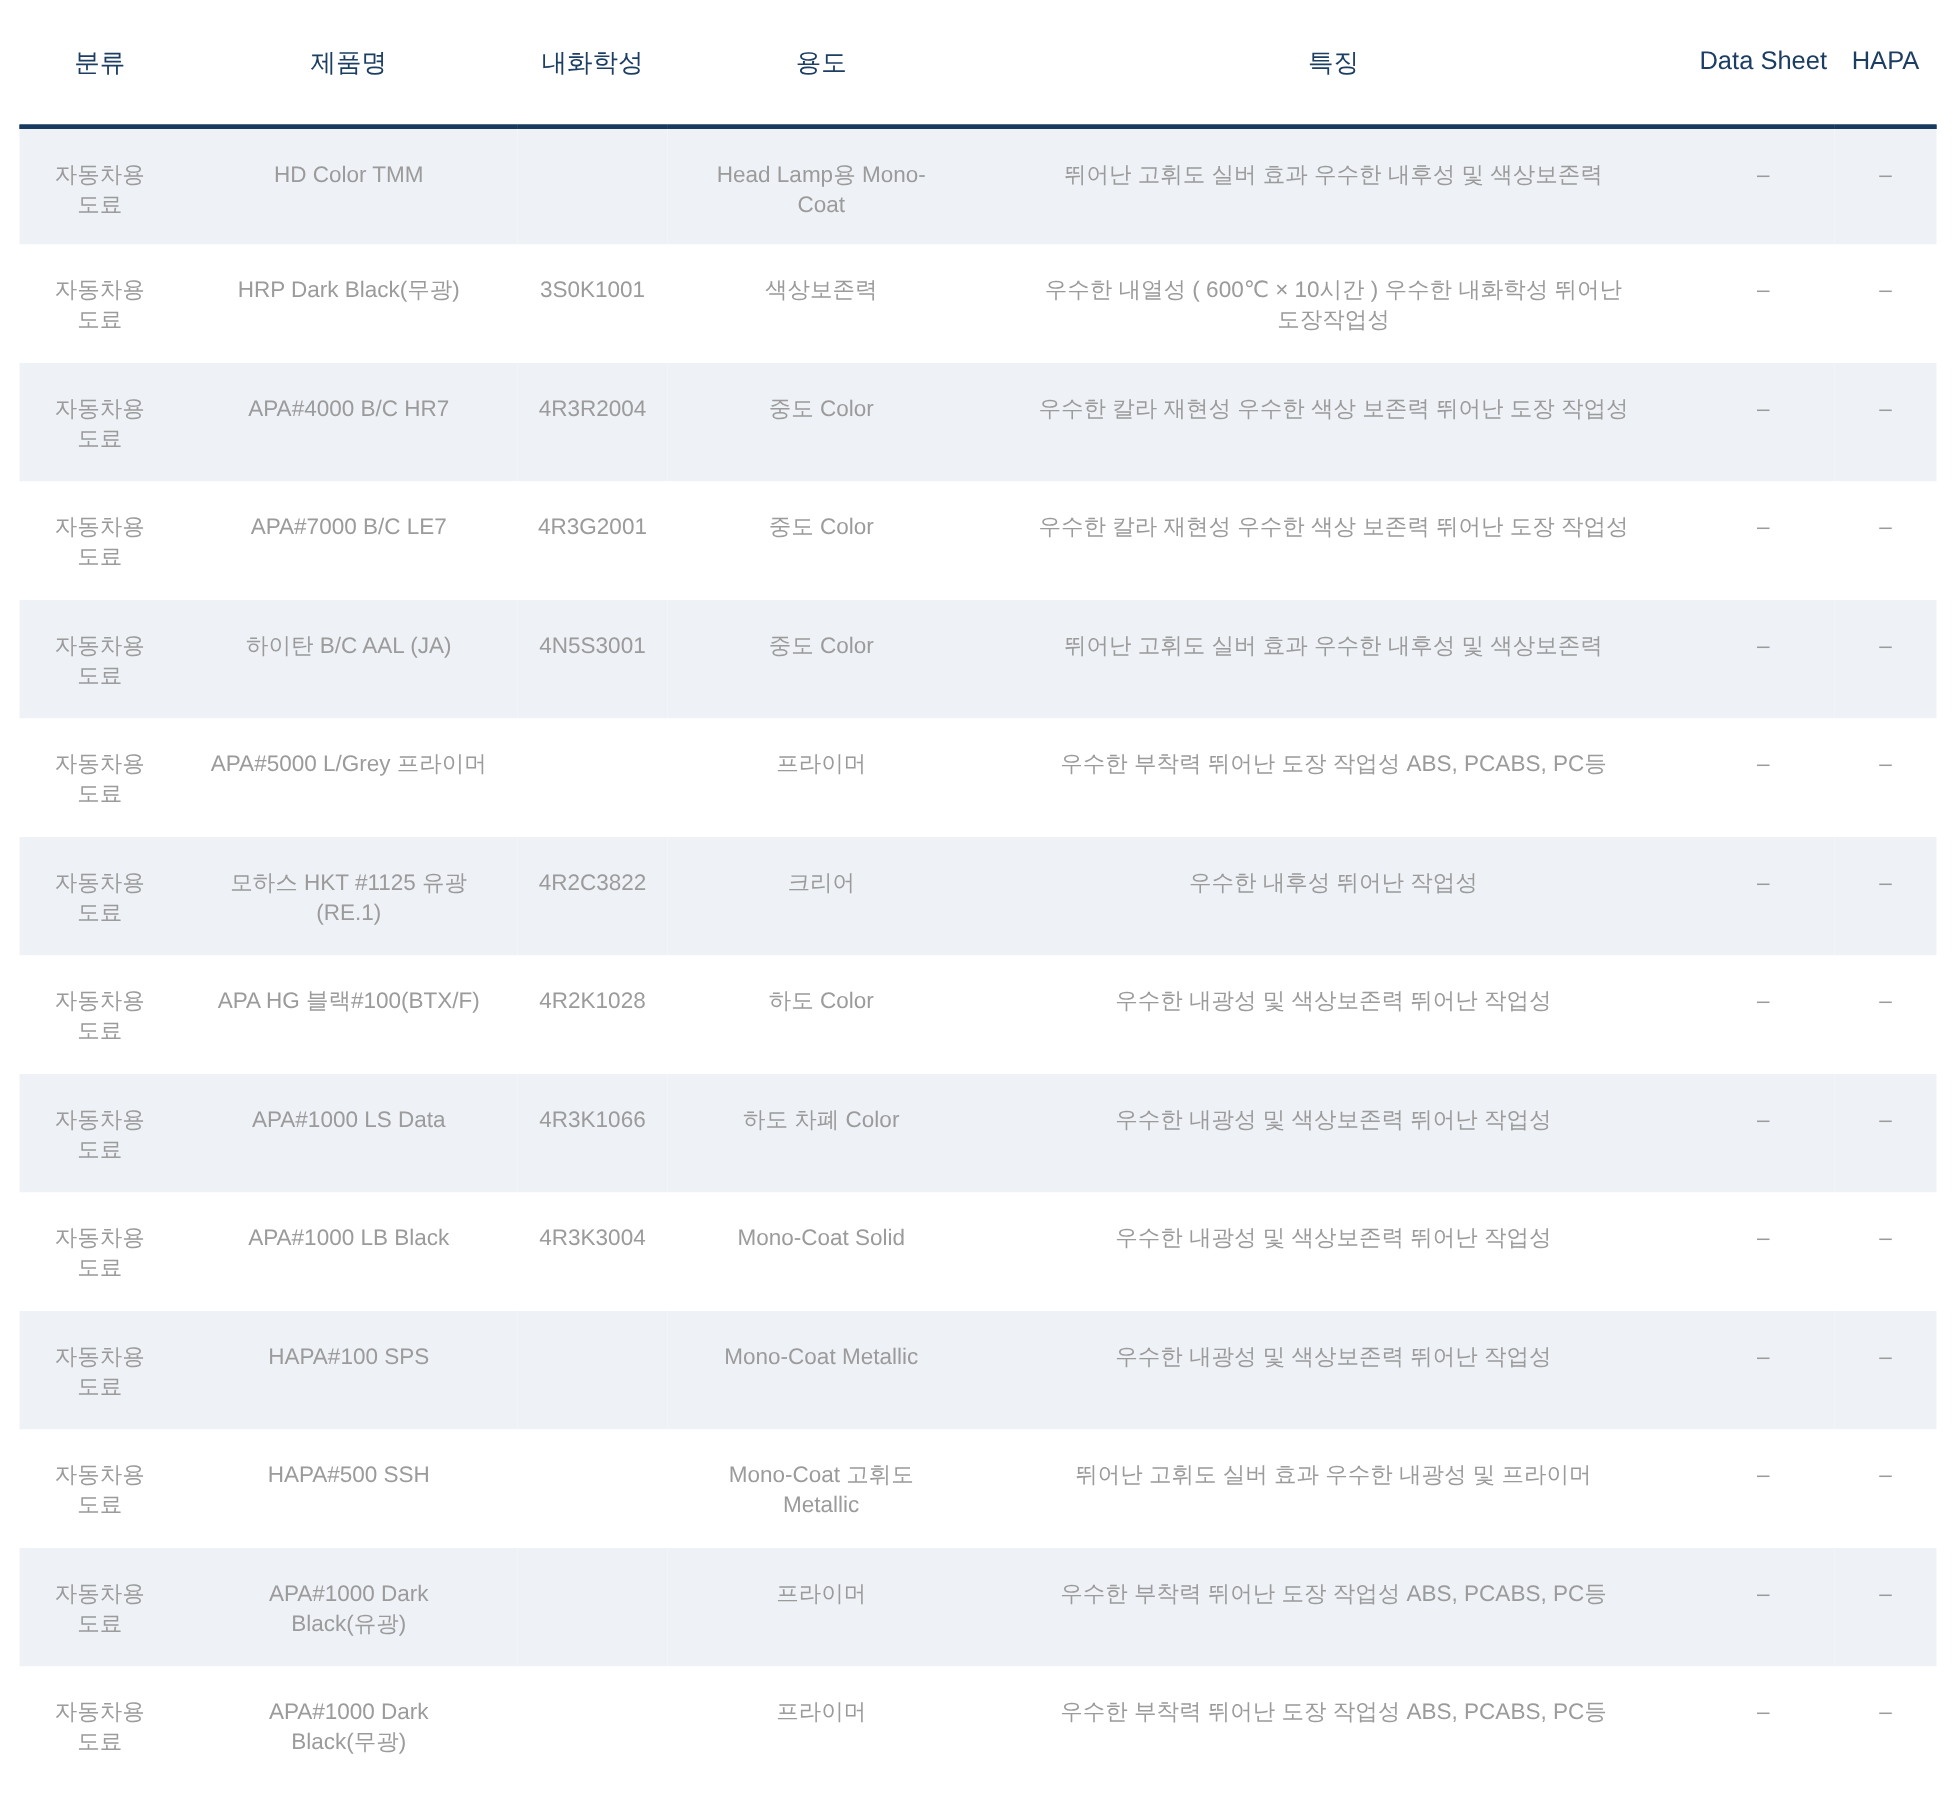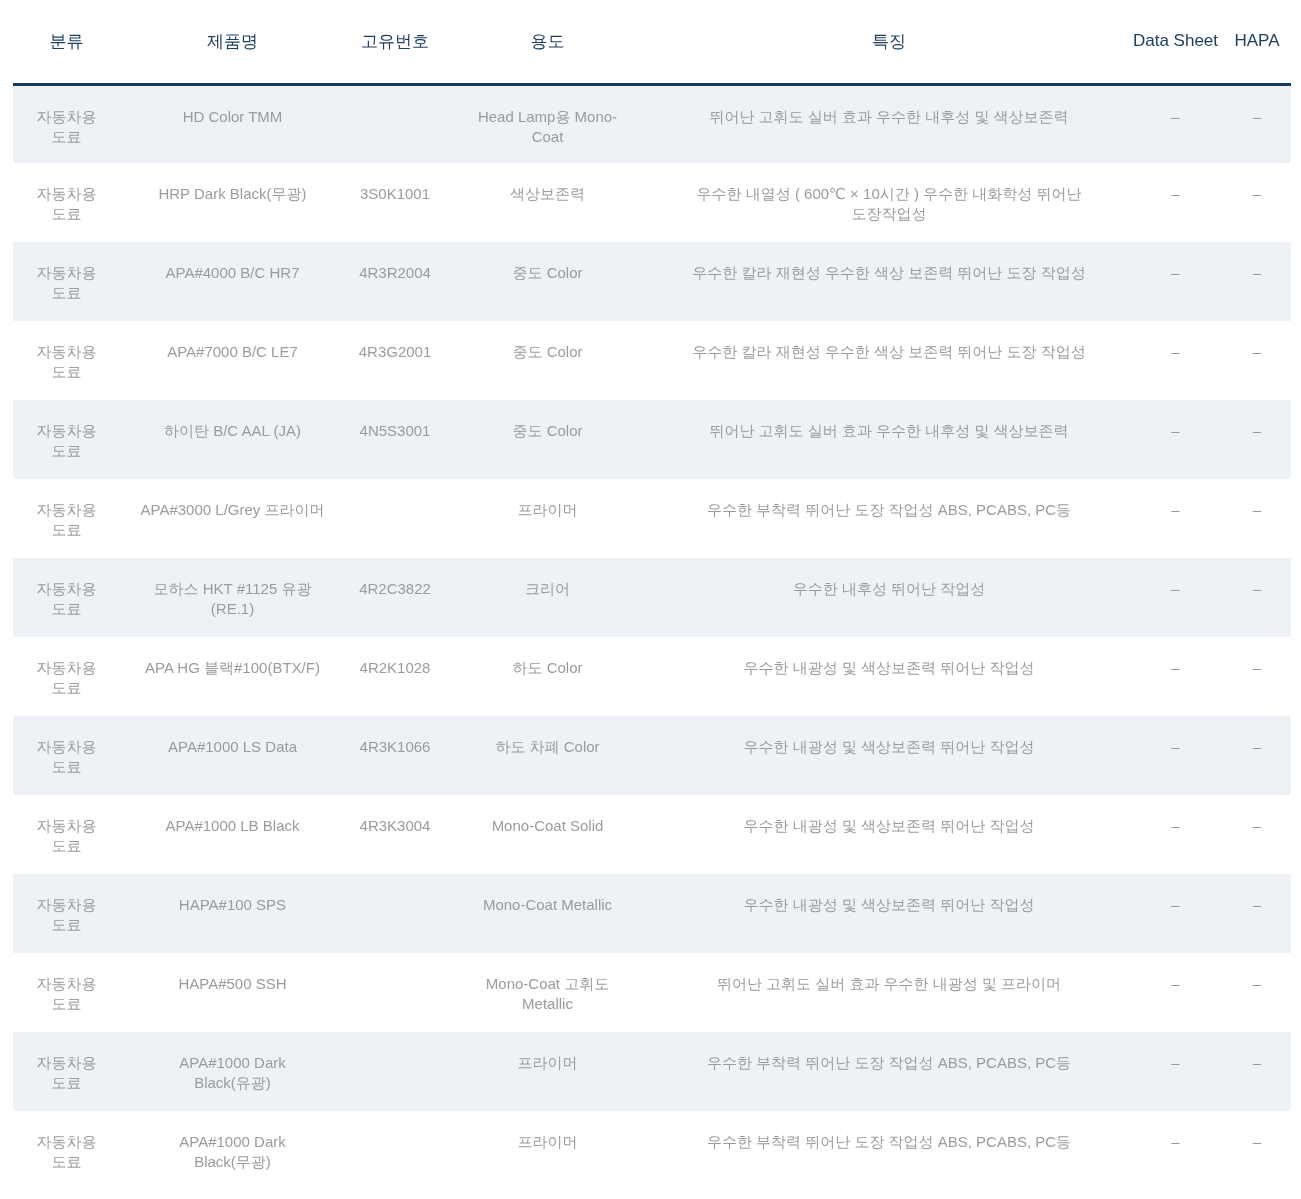--- a/index.html
+++ b/index.html
@@ -70,21 +70,21 @@
       <col class="c-code">
       <col class="c-usage">
       <col class="c-features">
       <col class="c-datasheet">
       <col class="c-msds">
     </colgroup>
     <thead>
       <tr>
           <th>분류</th>
           <th>제품명</th>
-          <th>고유번호</th>
+          <th>내화학성</th>
           <th>용도</th>
           <th>특징</th>
           <th>Data Sheet</th>
           <th>HAPA</th>
         </tr>
     </thead>
     <tbody>
         <tr>
           <td>자동차용
 도료</td>
@@ -133,21 +133,21 @@
           <td>하이탄 B/C AAL (JA)</td>
           <td>4N5S3001</td>
           <td>중도 Color</td>
           <td>뛰어난 고휘도 실버 효과 우수한 내후성 및 색상보존력</td>
           <td>–</td>
           <td>–</td>
         </tr>
         <tr>
           <td>자동차용
 도료</td>
-          <td>APA#3000 L/Grey 프라이머</td>
+          <td>APA#5000 L/Grey 프라이머</td>
           <td></td>
           <td>프라이머</td>
           <td>우수한 부착력 뛰어난 도장 작업성 ABS, PCABS, PC등</td>
           <td>–</td>
           <td>–</td>
         </tr>
         <tr>
           <td>자동차용
 도료</td>
           <td>모하스 HKT #1125 유광

